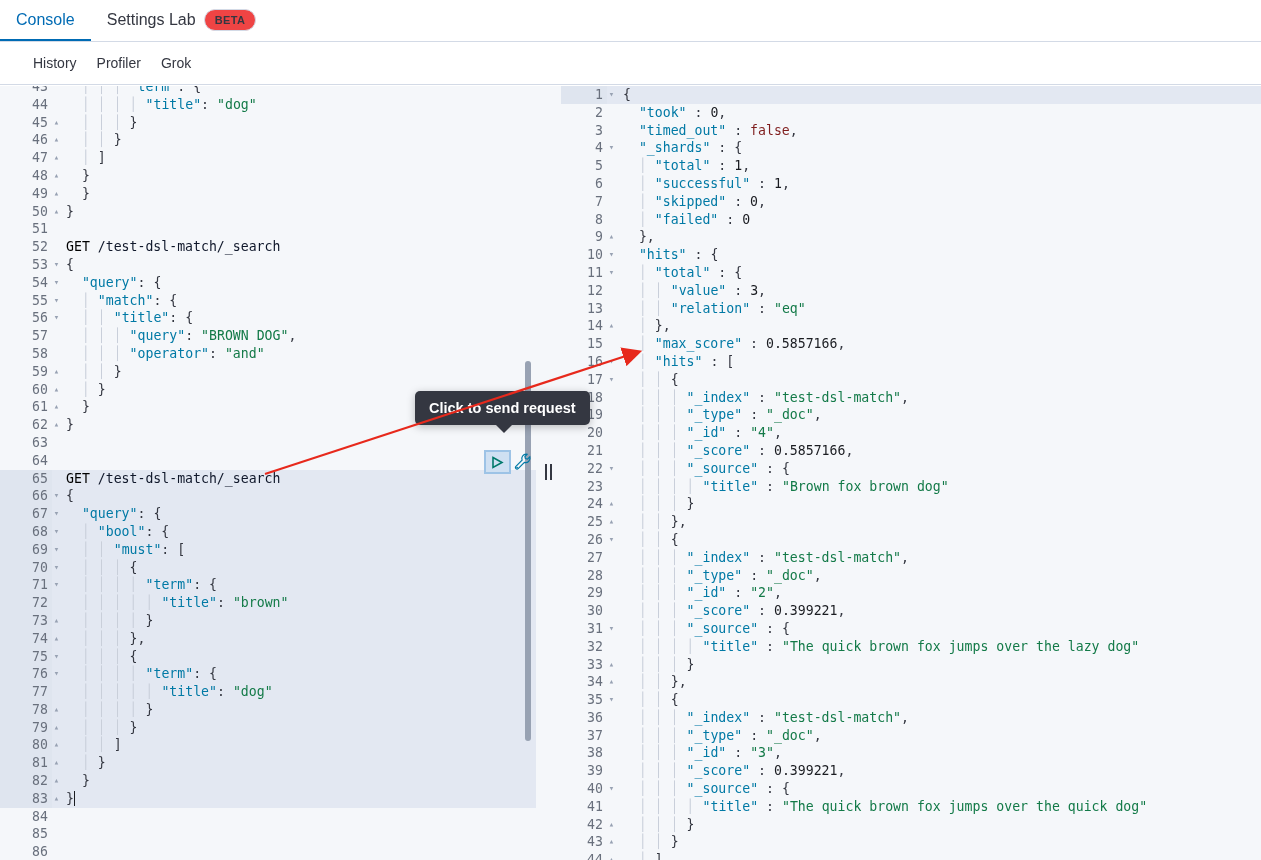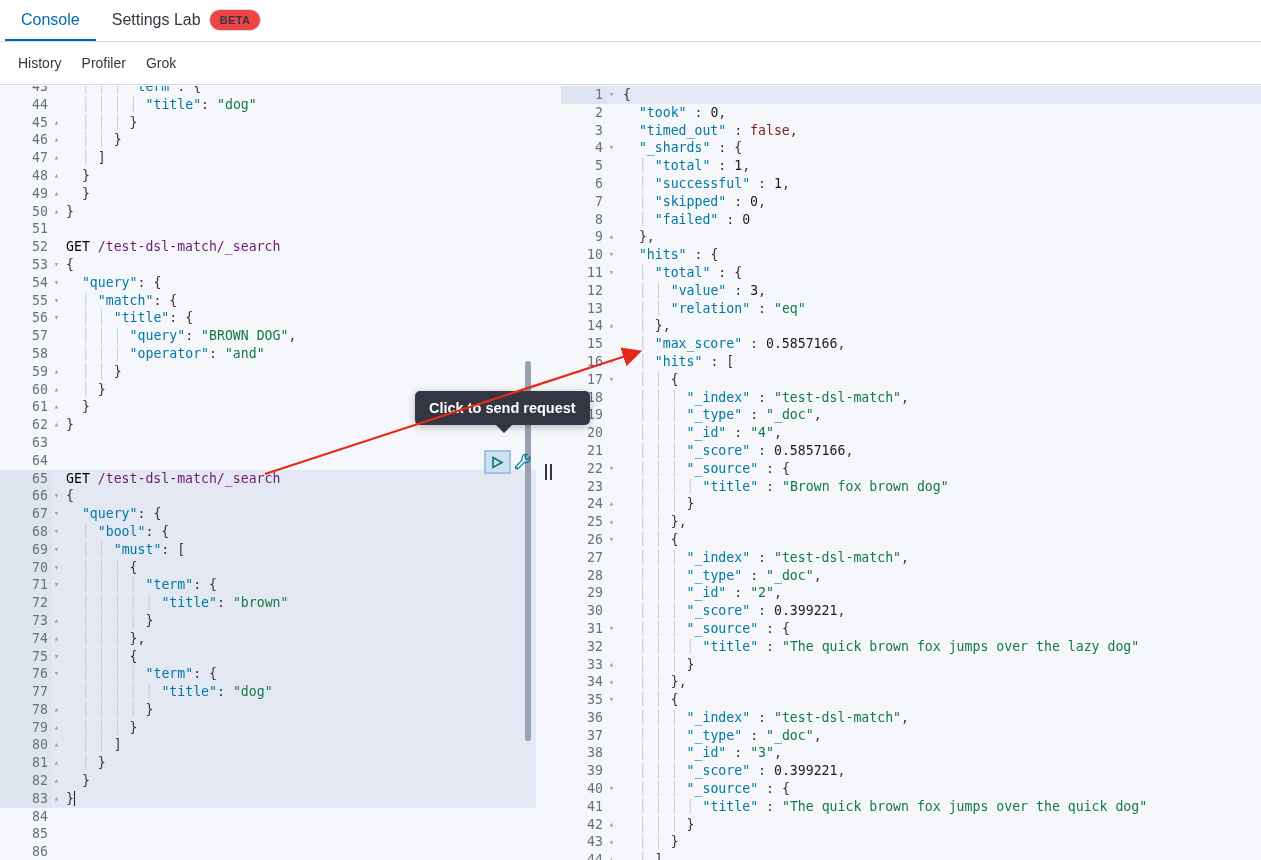--- a/index.html
+++ b/index.html
@@ -9,21 +9,20 @@
     font-family: "Liberation Sans", sans-serif;
     overflow: hidden;
   }
   .app { width: 1261px; height: 860px; position: relative; background:#fff; }
 
   
   .tabbar {
     height: 42px;
     display: flex;
     align-items: flex-end;
-    padding-left: 5px;
     border-bottom: 1px solid #d3dae6;
     background: #fff;
     position: relative;
   }
   .tab {
     height: 41px;
     display: flex;
     align-items: center;
     padding: 0 16px;
     font-size: 16px;
@@ -47,21 +46,21 @@
     letter-spacing: .4px;
     color: #343741;
     background: #ef4444;
   }
 
   
   .subnav {
     height: 43px;
     display: flex;
     align-items: center;
-    padding-left: 8px;
+    padding-left: 23px;
     border-bottom: 1px solid #d3dae6;
     background: #fff;
   }
   .subnav-item {
     font-size: 14px;
     color: #343741;
     padding: 0 10px;
     cursor: pointer;
     line-height: 43px;
   }
@@ -112,21 +111,21 @@
   }
   .txt { flex: 1; padding-left: 14px; position: relative; }
   .pane-right .txt { padding-left: 16px; }
 
   
   .k    { color: #0079a5; }  
   .sg   { color: #137a48; }  
   .num  { color: #1a1c21; }
   .bool { color: #7f1d1d; }
   .m    { color: #000000; font-weight: 500; }  
-  .u    { color: #701a75; }  
+  .u    { color: #0f172a; }  
   .p    { color: #343741; }  
   .ig   { color: #c9cfda; }  
 
   
   .caret {
     display: inline-block;
     width: 1px; height: 15px;
     background: #1a1c21;
     vertical-align: -3px;
   }

